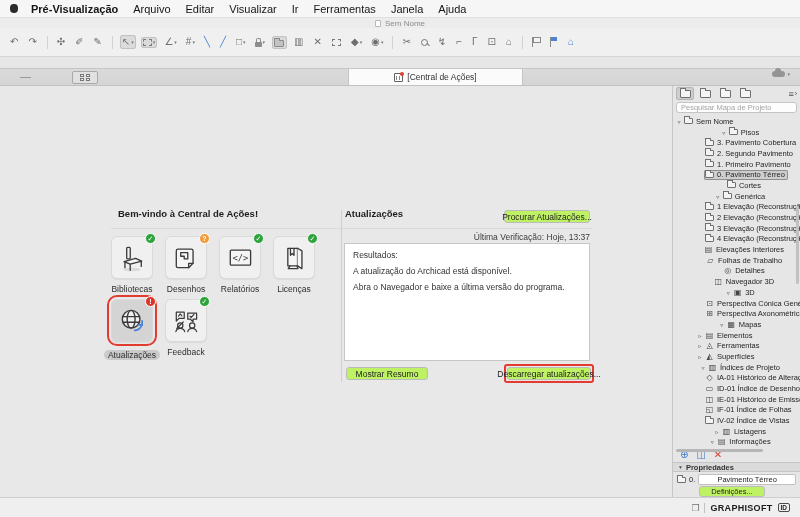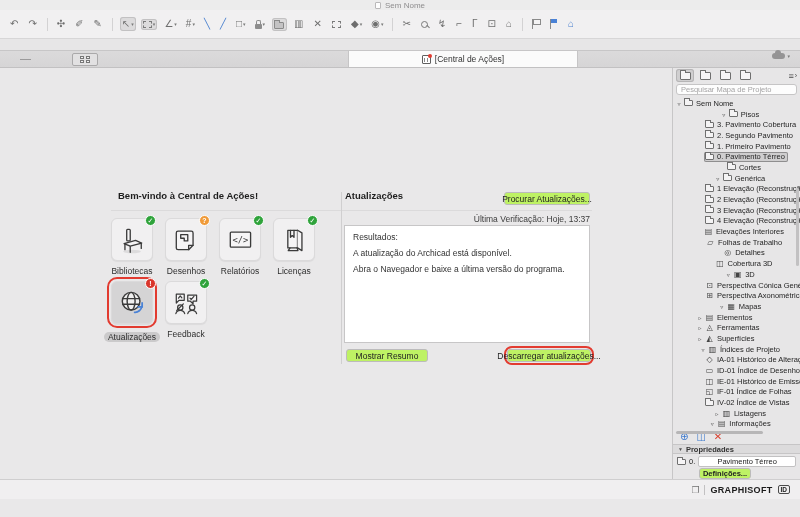--- a/index.html
+++ b/index.html
@@ -37,21 +37,21 @@
 
   
   .band{height:11px;background:#e7e6e7;}
   .tabstrip{position:relative;height:18px;background:linear-gradient(#dbdadb,#d6d5d6);border-top:1px solid #c7c6c7;border-bottom:1px solid #c2c1c2;}
   .pane-handle{position:absolute;left:20px;top:8px;width:11px;height:1px;background:#9b9a9b;}
   .taboverview{position:absolute;left:72px;top:2px;width:26px;height:13px;border:1px solid #aaa9aa;border-radius:2px;background:#e2e1e2;display:flex;align-items:center;justify-content:center;gap:1px;}
   .gcell{width:4px;height:3px;border:1px solid #777;background:#f2f1f2;}
   .gwrap{display:grid;grid-template-columns:5px 5px;gap:1px;}
   .tab{position:absolute;top:0;height:100%;display:flex;align-items:center;justify-content:center;gap:4px;font-size:8.5px;color:#333;}
   .tab1{left:185px;width:222px;}
-  .tab2{left:348px;width:230px;background:#fbfbfb;border-left:1px solid #c6c5c6;border-right:1px solid #c6c5c6;}
+  .tab2{left:348px;width:175px;background:#fbfbfb;border-left:1px solid #c6c5c6;border-right:1px solid #c6c5c6;}
   .fico{width:10px;height:7px;background:#f6f5f6;border:1px solid #6f6f6f;border-radius:1px;position:relative;flex:none;}
   .fico::before{content:"";position:absolute;top:-3px;left:-1px;width:4px;height:2px;border:1px solid #6f6f6f;border-bottom:none;border-radius:1px 1px 0 0;background:#f6f5f6;}
   .bico{width:9px;height:9px;border:1px solid #5f5f5f;background:#fff;position:relative;border-radius:1px;flex:none;}
   .bico::before{content:"";position:absolute;left:1px;top:2px;right:1px;bottom:1px;background:repeating-linear-gradient(90deg,#8a8a8a 0 1px,transparent 1px 3px);}
   .reddot{position:absolute;top:-2px;right:-2px;width:4px;height:4px;background:#e23b30;border-radius:50%;}
   .cloudbtn{position:absolute;right:10px;top:2px;display:flex;align-items:center;gap:2px;}
   .cico{width:13px;height:6px;background:#959495;border-radius:4px;position:relative;}
   .cico::before{content:"";position:absolute;width:6px;height:6px;border-radius:50%;background:#959495;top:-3px;left:3px;}
 
   
@@ -78,21 +78,21 @@
   .badge[data-badge="alert"]{background:#d9352b;}
   .tilelabel{margin-top:5px;font-size:8.5px;color:#2c2c2c;white-space:nowrap;}
   .tilewrap[data-state="selected"] .tilelabel{background:#cbcacb;border-radius:5px;padding:0 4px;margin-top:8px;}
 
   .btn{background:#bef264;border:1px solid #bcbbbc;border-radius:3px;font-size:8.5px;color:#222;display:flex;align-items:center;justify-content:center;white-space:nowrap;}
   .check-btn{position:absolute;left:504px;top:124px;width:86px;height:13px;}
   .lastcheck{position:absolute;left:345px;top:146px;width:245px;text-align:right;font-size:8.5px;color:#3c3c3c;}
   .results{position:absolute;left:344px;top:157px;width:246px;height:118px;background:#fff;border:1px solid #c7c6c7;padding:6px 8px;font-size:8.5px;color:#333;}
   .rline{margin-bottom:6px;white-space:nowrap;}
   .summary-btn{position:absolute;left:346px;top:281px;width:82px;height:13px;}
-  .dl-outer{position:absolute;left:504px;top:278px;width:90px;height:19px;border:2px solid #e23b30;border-radius:8px;padding:1px;}
+  .dl-outer{position:absolute;left:504px;top:278px;width:90px;height:19px;border:2px solid #e23b30;border-radius:3px;padding:1px;}
   .dl-btn{width:100%;height:100%;}
 
   
   .sidebar{width:128px;height:100%;background:#e7e6e7;border-left:1px solid #c7c6c7;display:flex;flex-direction:column;position:relative;}
   .sidehead{height:14px;margin:1px 3px 0 3px;display:flex;align-items:center;gap:2px;}
   .sideico{width:18px;height:13px;display:flex;align-items:center;justify-content:center;border-radius:3px;}
   .sideico[data-state="selected"]{background:#d0cfd0;box-shadow:inset 0 0 0 1px #b5b4b5;}
   .sidemenu{margin-left:auto;font-size:9px;color:#4a4a4a;display:flex;align-items:center;gap:1px;}
   .sidemenu .chev{font-size:7px;}
   .search{height:12px;margin:2px 3px;width:calc(100% - 6px);border:1px solid #c6c5c6;border-radius:3px;background:#fdfdfd;font-size:7.5px;padding:0 4px;color:#333;font-family:"Liberation Sans","DejaVu Sans",sans-serif;}
@@ -114,35 +114,55 @@
   .hscroll{height:5px;margin:0 3px;background:#dededd;border-radius:2px;position:relative;}
   .hthumb{position:absolute;left:0;top:1px;height:3px;width:72%;background:#b7b6b7;border-radius:2px;}
   .actrow{height:12px;display:flex;align-items:center;gap:8px;padding-left:7px;margin-top:2px;}
   .actico{font-size:10px;line-height:1;}
   .actico[data-color="blue"]{color:#3d79cc;}
   .actico[data-color="red"]{color:#d8402f;font-weight:700;}
   .propshead{height:10px;background:#dcdbdc;border-top:1px solid #c6c5c6;border-bottom:1px solid #c6c5c6;display:flex;align-items:center;gap:3px;padding-left:5px;font-size:7.5px;font-weight:700;color:#333;margin-top:2px;}
   .propshead .tri{font-size:5px;color:#555;}
   .propsrow{height:13px;display:flex;align-items:center;gap:3px;padding:0 4px;margin-top:2px;font-size:7.5px;color:#222;}
   .storyfield{flex:1;height:11px;background:#fff;border:1px solid #c2c1c2;border-radius:2px;display:flex;align-items:center;justify-content:center;font-size:7.5px;color:#222;}
-  .defbtn{height:11px;width:52px;margin:1px auto 0 26px;font-size:7.5px;font-weight:bold;}
+  .defbtn{height:11px;width:66px;margin:1px auto 0 26px;font-size:7.5px;}
 
   
   .statusbar{position:relative;height:20px;background:#f0eff0;border-top:1px solid #cfcecf;display:flex;align-items:center;font-size:9px;color:#3d3d3d;padding-left:8px;}
   .brand{position:absolute;right:10px;display:flex;align-items:center;gap:5px;color:#1b1b1b;}
   .brandico{font-size:9px;color:#6f6f6f;}
   .brandsep{width:1px;height:10px;background:#c2c1c2;}
   .brandname{font-size:9px;font-weight:700;letter-spacing:.3px;}
   .brandid{font-size:6.5px;border:1px solid #4a4a4a;border-radius:2px;padding:0 2px;font-weight:700;}
 </style>
 </head>
 <body>
 
 <div class="screen" data-name="app-screen">
 
+  <div class="menubar" data-name="menu-bar">
+    <span class="apple" data-name="apple-icon"></span>
+    <span class="appname" data-name="app-menu">Pré-Visualização</span>
+    <span style="display:flex;">
+
+        <span class="mitem" data-name="menu-item">Arquivo</span>
+
+        <span class="mitem" data-name="menu-item">Editar</span>
+
+        <span class="mitem" data-name="menu-item">Visualizar</span>
+
+        <span class="mitem" data-name="menu-item">Ir</span>
+
+        <span class="mitem" data-name="menu-item">Ferramentas</span>
+
+        <span class="mitem" data-name="menu-item">Janela</span>
+
+        <span class="mitem" data-name="menu-item">Ajuda</span>
+      </span>
+  </div>
 
   <div class="titlebar" data-name="window-title-bar">
     <span class="docico" data-name="document-icon"></span>
     <span data-name="window-title">Sem Nome</span>
   </div>
 
   <div class="toolbar" data-name="toolbar">
 
       <span class="titem" data-name="undo-icon" title="undo-icon">
         <span class="tg">↶</span>
@@ -599,21 +619,21 @@
             <span class="tinner">
               <span class="tico" data-name="tree-item-icon" data-icon="glyph" data-glyph="◎"></span>
               <span data-name="tree-item-label">Detalhes</span>
             </span>
           </div>
 
           <div class="trow" data-name="tree-item" data-level="1" title="Documentos 3D">
             <span class="disc" data-name="disclosure-icon"></span>
             <span class="tinner">
               <span class="tico" data-name="tree-item-icon" data-icon="glyph" data-glyph="◫"></span>
-              <span data-name="tree-item-label">Cobertura 3D</span>
+              <span data-name="tree-item-label">Navegador 3D</span>
             </span>
           </div>
 
           <div class="trow" data-name="tree-item" data-level="1" title="3D">
             <span class="disc" data-name="disclosure-icon">▿</span>
             <span class="tinner">
               <span class="tico" data-name="tree-item-icon" data-icon="glyph" data-glyph="▣"></span>
               <span data-name="tree-item-label">3D</span>
             </span>
           </div>

